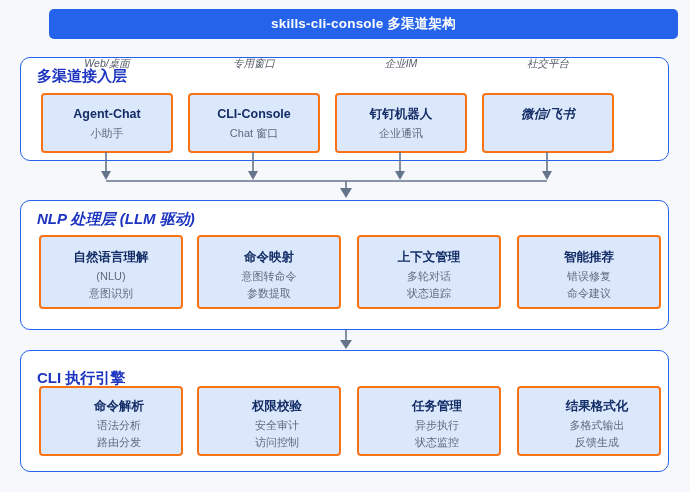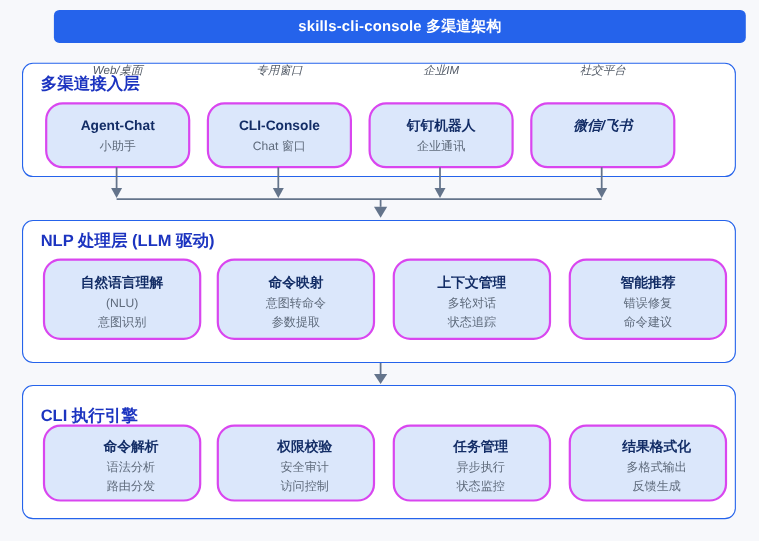--- a/index.html
+++ b/index.html
@@ -29,31 +29,31 @@
     box-sizing:border-box;
   }
   .sec1{top:57px;height:104px;}
   .sec2{top:200px;height:130px;}
   .sec3{top:350px;height:122px;}
   .section-title{
     position:absolute;left:16px;
     font-weight:bold;color:#1c34c0;font-size:15px;
   }
   .sec1 .section-title{top:9px;}
-  .sec2 .section-title{top:9px;}
+  .sec2 .section-title{top:9px;font-style:italic;}
   .sec3 .section-title{top:18px;text-align:right;}
   
   .chan{
     position:absolute;top:-1px;transform:translateX(-50%);
     font-style:italic;font-size:10.5px;color:#525a66;white-space:nowrap;
   }
   
   .node{
     position:absolute;
-    background:#dbe7fb;border:2px solid #d946ef;border-radius:16px;
+    background:#dbe7fb;border:2px solid #f97316;border-radius:4px;
     box-sizing:border-box;text-align:center;
   }
   .sec1 .node{top:35px;width:132px;height:60px;padding-top:12px;}
   .sec2 .node{top:34px;width:144px;height:74px;padding-top:13px;}
   .sec3 .node{top:35px;width:144px;height:70px;padding-top:11px;padding-left:16px;}
   .node-title{font-size:12.5px;font-weight:bold;color:#132d66;line-height:1.25;}
   .node-sub{font-size:11px;color:#5f6b7c;margin-top:4px;line-height:1.25;}
   
   .a1{left:20px;} .a2{left:167px;} .a3{left:314px;} .a4{left:461px;font-style:italic;}
   

